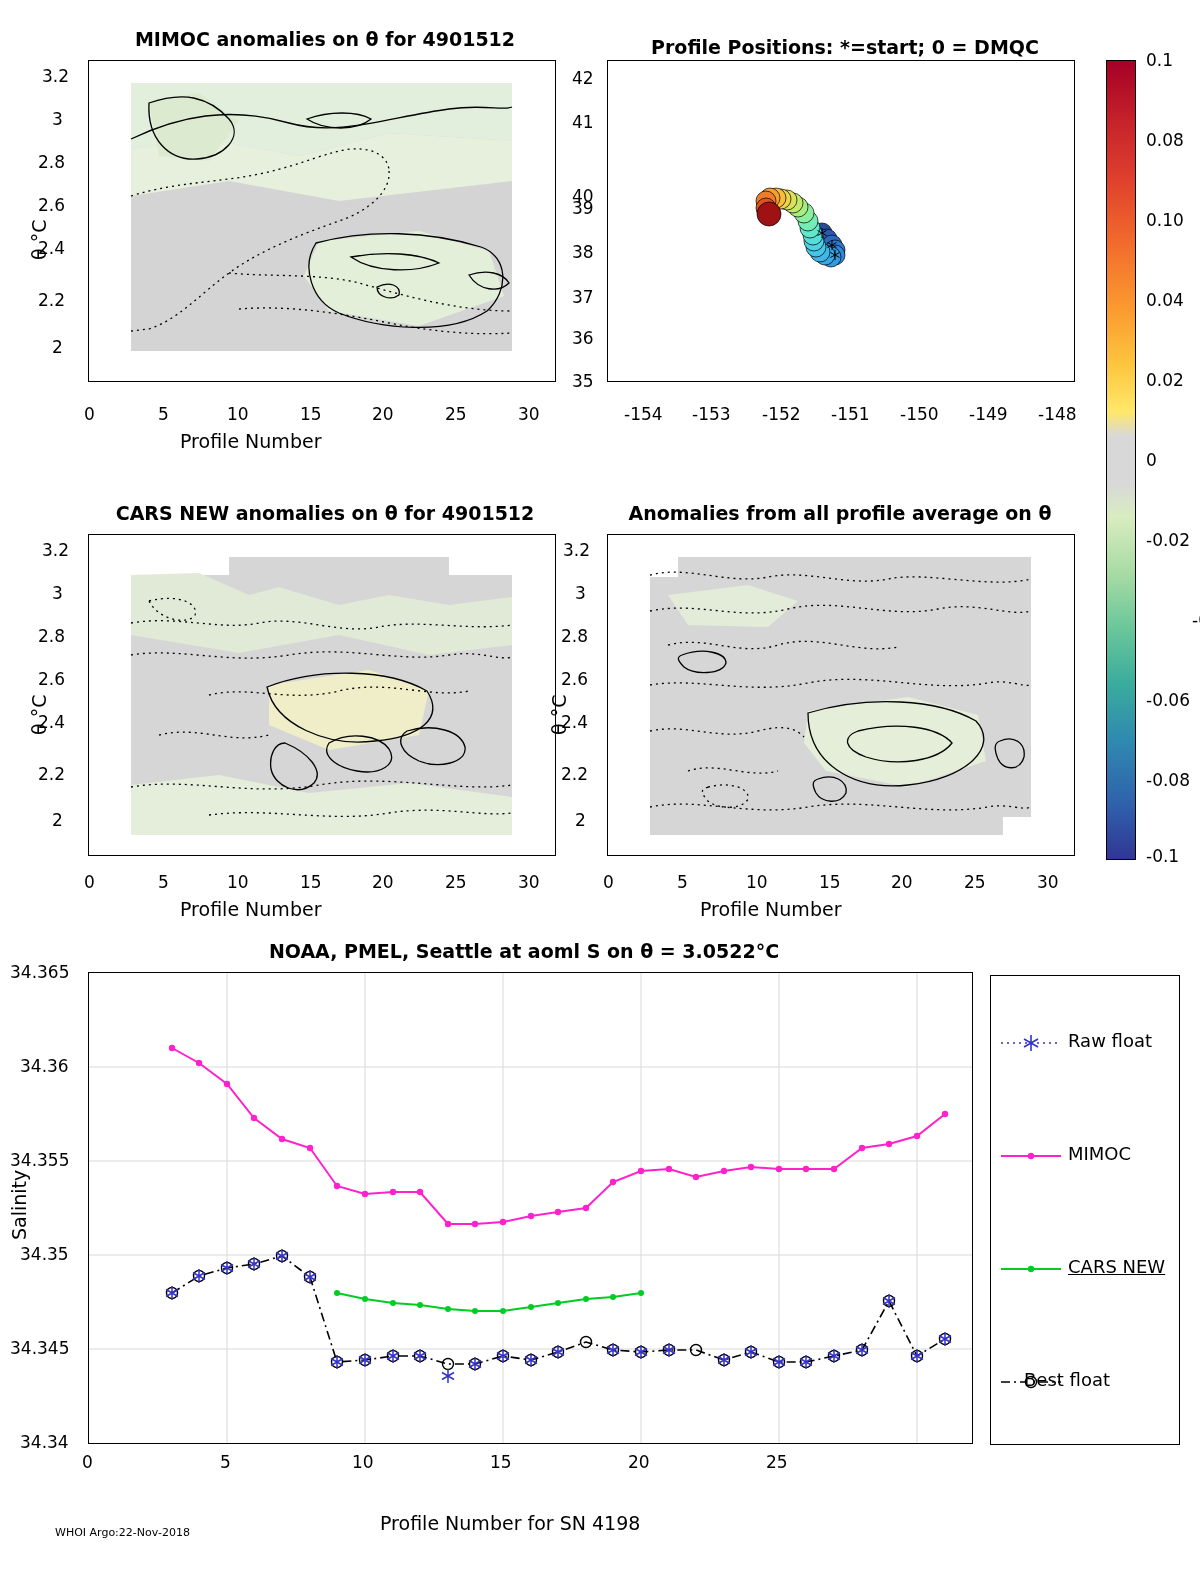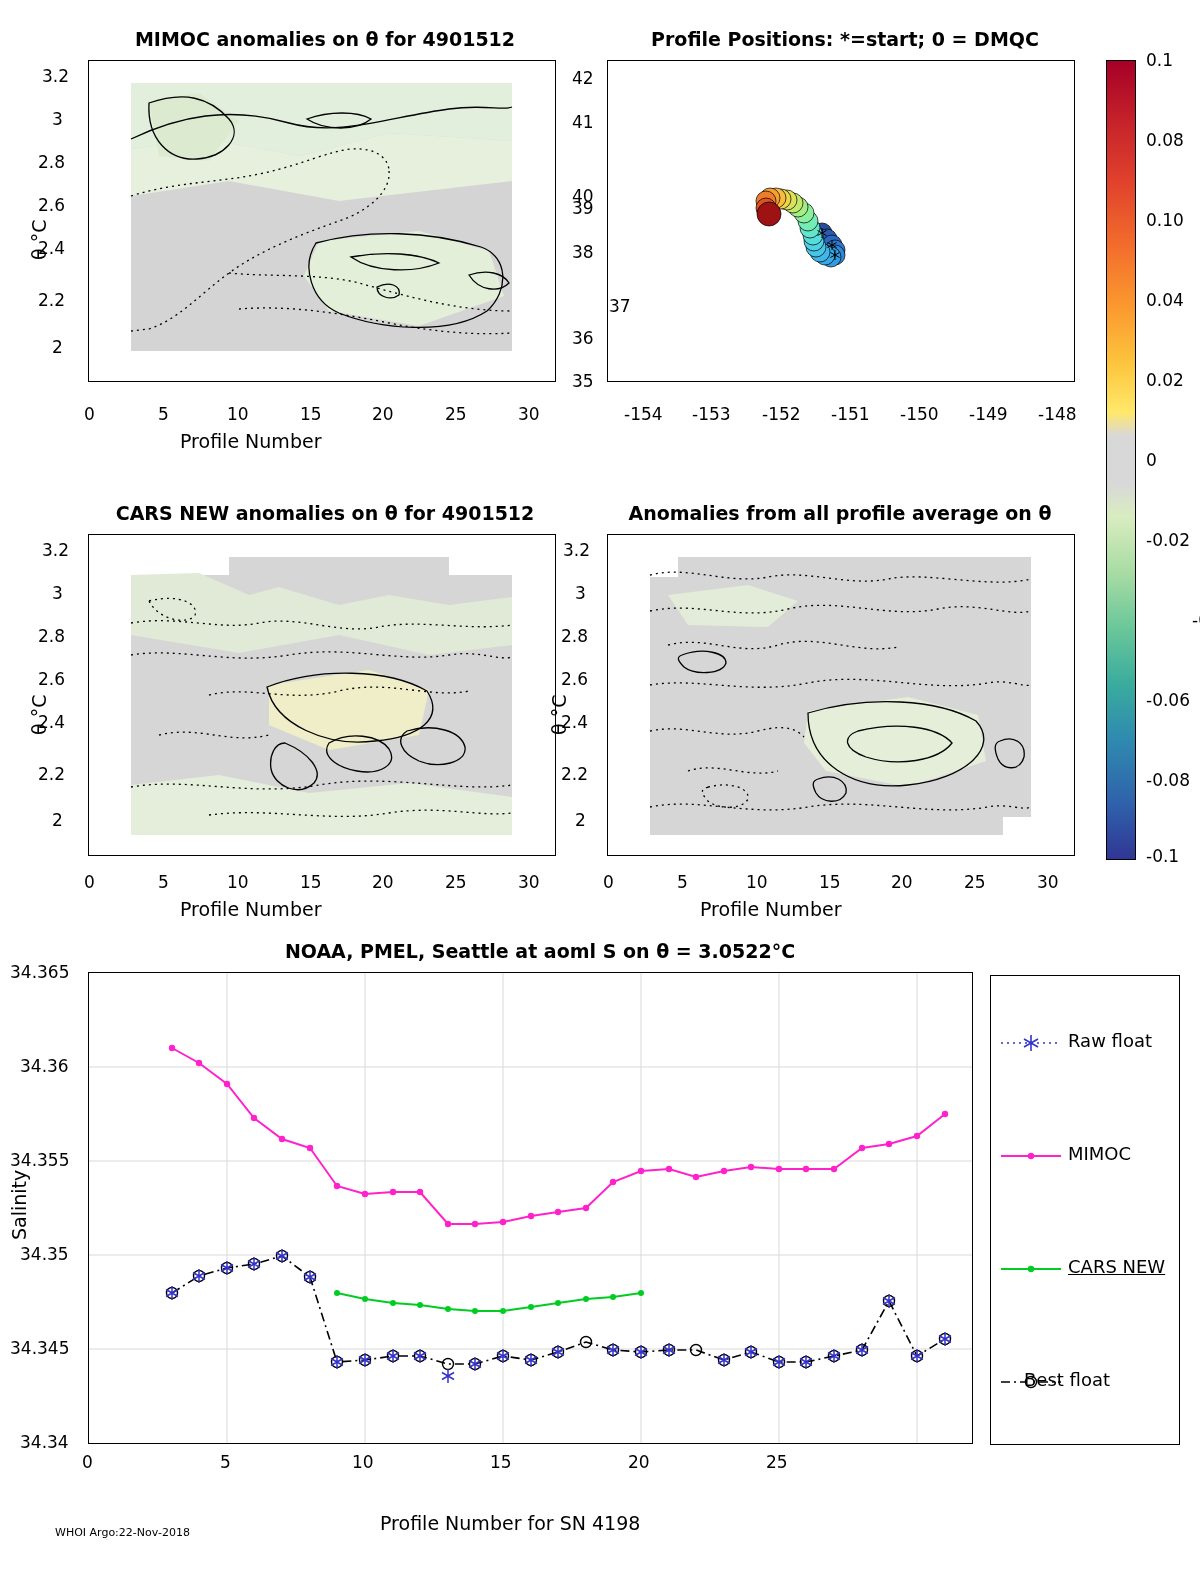--- a/index.html
+++ b/index.html
@@ -100,21 +100,21 @@
 <div class="tick-label" style="left:38px;top:290px;">2.2</div>
 <div class="tick-label" style="left:52px;top:337px;">2</div>
 <div class="tick-label" style="left:84px;top:404px;">0</div>
 <div class="tick-label" style="left:158px;top:404px;">5</div>
 <div class="tick-label" style="left:227px;top:404px;">10</div>
 <div class="tick-label" style="left:300px;top:404px;">15</div>
 <div class="tick-label" style="left:372px;top:404px;">20</div>
 <div class="tick-label" style="left:445px;top:404px;">25</div>
 <div class="tick-label" style="left:518px;top:404px;">30</div>
 
-<div class="ptitle" style="left:600px;top:28px;width:490px;">Profile Positions: *=start; 0 = DMQC</div>
+<div class="ptitle" style="left:600px;top:36px;width:490px;">Profile Positions: *=start; 0 = DMQC</div>
 
 <div class="axis-box" style="left:607px;top:60px;width:468px;height:322px;">
   <svg width="466" height="320" viewBox="0 0 466 320">
     <g>
       <circle cx="214" cy="172" r="10" fill="#2a4d9b" stroke="#000" stroke-width="0.7"></circle>
       <circle cx="219" cy="178" r="10" fill="#2a5bb0" stroke="#000" stroke-width="0.7"></circle>
       <circle cx="224" cy="184" r="10" fill="#2b69c0" stroke="#000" stroke-width="0.7"></circle>
       <circle cx="227" cy="189" r="10" fill="#2d78cd" stroke="#000" stroke-width="0.7"></circle>
       <circle cx="227" cy="194" r="10" fill="#2f88d8" stroke="#000" stroke-width="0.7"></circle>
       <circle cx="223" cy="196" r="10" fill="#3399e0" stroke="#000" stroke-width="0.7"></circle>
@@ -141,21 +141,21 @@
       <path d="M224 179 L224 189 M219.5 181.5 L228.5 186.5 M219.5 186.5 L228.5 181.5"></path>
       <path d="M227 189 L227 199 M222.5 191.5 L231.5 196.5 M222.5 196.5 L231.5 191.5"></path>
     </g>
   </svg>
 </div>
 <div class="tick-label" style="left:572px;top:68px;">42</div>
 <div class="tick-label" style="left:572px;top:112px;">41</div>
 <div class="tick-label" style="left:572px;top:151px;margin-top:35px;">40</div>
 <div class="tick-label" style="left:572px;top:198px;">39</div>
 <div class="tick-label" style="left:572px;top:242px;">38</div>
-<div class="tick-label" style="left:572px;top:296px;margin-left:37px;">37</div>
+<div class="tick-label" style="left:572px;top:287px;">37</div>
 <div class="tick-label" style="left:572px;top:328px;">36</div>
 <div class="tick-label" style="left:572px;top:371px;">35</div>
 <div class="tick-label" style="left:624px;top:404px;">-154</div>
 <div class="tick-label" style="left:692px;top:404px;">-153</div>
 <div class="tick-label" style="left:762px;top:404px;">-152</div>
 <div class="tick-label" style="left:831px;top:404px;">-151</div>
 <div class="tick-label" style="left:900px;top:404px;">-150</div>
 <div class="tick-label" style="left:969px;top:404px;">-149</div>
 <div class="tick-label" style="left:1038px;top:404px;">-148</div>
 
@@ -275,21 +275,21 @@
 <div class="tick-label" style="left:561px;top:764px;">2.2</div>
 <div class="tick-label" style="left:575px;top:810px;">2</div>
 <div class="tick-label" style="left:603px;top:872px;">0</div>
 <div class="tick-label" style="left:677px;top:872px;">5</div>
 <div class="tick-label" style="left:746px;top:872px;">10</div>
 <div class="tick-label" style="left:819px;top:872px;">15</div>
 <div class="tick-label" style="left:891px;top:872px;">20</div>
 <div class="tick-label" style="left:964px;top:872px;">25</div>
 <div class="tick-label" style="left:1037px;top:872px;">30</div>
 
-<div class="ptitle" style="left:200px;top:940px;width:680px;">NOAA, PMEL, Seattle at aoml S on θ = 3.0522°C</div>
+<div class="ptitle" style="left:184px;top:940px;width:680px;">NOAA, PMEL, Seattle at aoml S on θ = 3.0522°C</div>
 
 <div class="axis-box" style="left:88px;top:972px;width:885px;height:472px;">
   <svg width="883" height="470" viewBox="0 0 883 470">
 
     <g stroke="#d9d9d9" stroke-width="1">
       <line x1="0" y1="94" x2="883" y2="94"></line>
       <line x1="0" y1="188" x2="883" y2="188"></line>
       <line x1="0" y1="282" x2="883" y2="282"></line>
       <line x1="0" y1="376" x2="883" y2="376"></line>
       <line x1="138" y1="0" x2="138" y2="470"></line>

